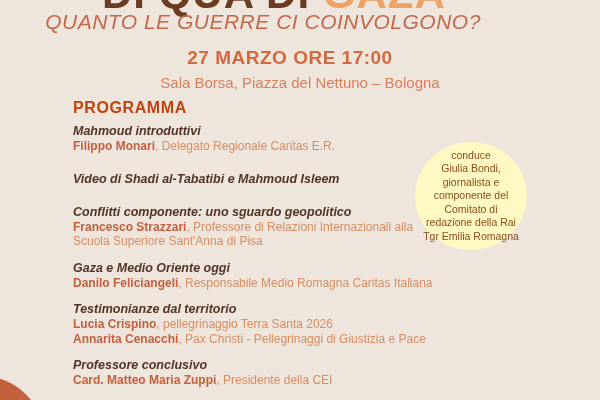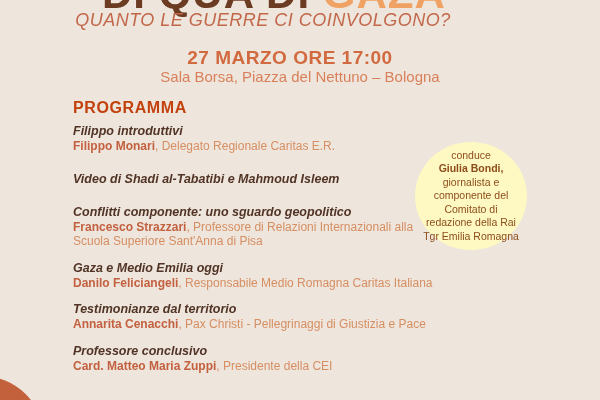--- a/index.html
+++ b/index.html
@@ -17,31 +17,31 @@
     font-size:42px;font-weight:bold;line-height:1;
     letter-spacing:1px;white-space:nowrap;
   }
   .t-dark{color:#6B3B22;}
   .t-orange{color:#EFA263;}
 
   .subtitle{
     position:absolute;left:0;right:0;top:10px;
     text-align:center;padding-right:74px;
     font-style:italic;font-weight:500;
-    font-size:18px;letter-spacing:.5px;
+    font-size:21px;letter-spacing:.5px;
     color:#C2684B;
   }
   .datetime{
     position:absolute;left:0;right:0;top:47px;
     text-align:center;padding-right:20px;
     font-weight:bold;font-size:19px;letter-spacing:.5px;
     color:#D26A3F;
   }
   .venue{
-    position:absolute;left:0;right:0;top:68px;
+    position:absolute;left:0;right:0;top:74px;
     text-align:center;
     font-size:15px;color:#D9805A;
   }
 
   .program{
     position:absolute;left:73px;top:99px;width:380px;
   }
   .prog-heading{
     font-weight:bold;font-size:16px;letter-spacing:.6px;
     color:#c2410c;line-height:17px;margin-bottom:8px;
@@ -57,21 +57,21 @@
   .sp-role{color:#D68E62;}
 
   .badge{
     position:absolute;left:415px;top:142px;
     width:112px;height:108px;border-radius:50%;
     background:#fef9c3;
     display:flex;flex-direction:column;align-items:center;justify-content:center;
     text-align:center;padding:6px;box-sizing:border-box;
     font-size:10.5px;line-height:13.5px;color:#8C4D1B;
   }
-  .b-name{font-weight:bold;}
+  .b-name{font-weight:normal;}
   .b-desc{max-width:98px;}
 
   .corner-shape{
     position:absolute;left:-80px;top:376px;
     width:124px;height:124px;border-radius:50%;
     background:#C2613C;
   }
 </style>
 </head>
 <body>
@@ -81,41 +81,42 @@
   <h1 class="title"><span class="t-dark">DI QUA DI </span><span class="t-orange">GAZA</span></h1>
 
   <div class="subtitle">QUANTO LE GUERRE CI COINVOLGONO?</div>
   <div class="datetime">27 MARZO ORE 17:00</div>
   <div class="venue">Sala Borsa, Piazza del Nettuno – Bologna</div>
 
   <div class="program">
     <div class="prog-heading">PROGRAMMA</div>
 
     <div class="prog-item gap-lg">
-      <div class="item-title">Filippo introduttivi</div>
+      <div class="item-title">Mahmoud introduttivi</div>
       <div class="speaker"><span class="sp-name">Filippo Monari</span><span class="sp-role">, Delegato Regionale Caritas E.R.</span></div>
     </div>
 
     <div class="prog-item gap-lg">
       <div class="item-title">Video di Shadi al-Tabatibi e Mahmoud Isleem</div>
     </div>
 
     <div class="prog-item">
       <div class="item-title">Conflitti componente: uno sguardo geopolitico</div>
       <div class="speaker"><span class="sp-name">Francesco Strazzari</span><span class="sp-role">, Professore di Relazioni Internazionali alla</span></div>
       <div class="speaker sp-role">Scuola Superiore Sant'Anna di Pisa</div>
     </div>
 
     <div class="prog-item">
-      <div class="item-title">Gaza e Medio Emilia oggi</div>
+      <div class="item-title">Gaza e Medio Oriente oggi</div>
       <div class="speaker"><span class="sp-name">Danilo Feliciangeli</span><span class="sp-role">, Responsabile Medio Romagna Caritas Italiana</span></div>
     </div>
 
     <div class="prog-item">
       <div class="item-title">Testimonianze dal territorio</div>
+      <div class="speaker"><span class="sp-name">Lucia Crispino</span><span class="sp-role">, pellegrinaggio Terra Santa 2026</span></div>
       <div class="speaker"><span class="sp-name">Annarita Cenacchi</span><span class="sp-role">, Pax Christi - Pellegrinaggi di Giustizia e Pace</span></div>
     </div>
 
     <div class="prog-item">
       <div class="item-title">Professore conclusivo</div>
       <div class="speaker"><span class="sp-name">Card. Matteo Maria Zuppi</span><span class="sp-role">, Presidente della CEI</span></div>
     </div>
   </div>
 
   <div class="badge">

